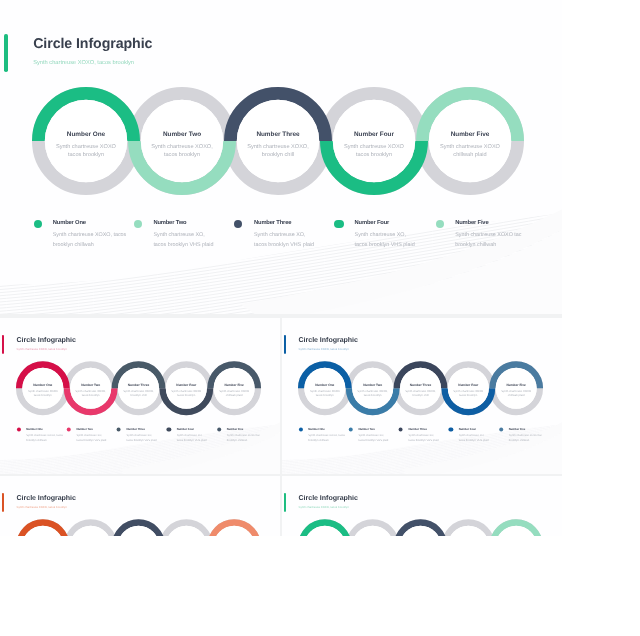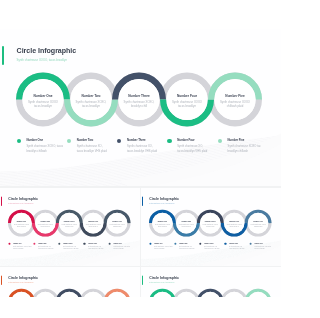--- a/index.html
+++ b/index.html
@@ -1,18 +1,18 @@
 <!DOCTYPE html>
 <html><head>
 <meta charset="utf-8">
 <style>
   html,body{margin:0;padding:0;background:#ffffff;}
   body{width:281px;height:318px;overflow:hidden;
        font-family:"Liberation Sans",sans-serif;}
-  .page{position:relative;width:281px;height:268px;background:#e9ebed;overflow:hidden;margin-top:29px;}
+  .page{position:relative;width:281px;height:268px;background:#e9ebed;overflow:hidden;}
   .slide{position:absolute;background:#fdfdfe;overflow:hidden;}
   .slide-inner{position:absolute;left:0;top:0;width:281px;height:158px;transform-origin:0 0;}
   .sv{position:absolute;left:0;top:0;}
   .deco{position:absolute;left:0;top:0;}
   .accent-bar{position:absolute;left:1.9px;top:17.2px;width:1.8px;height:18.6px;border-radius:0.9px;}
   .slide-title{position:absolute;left:16.6px;top:18.7px;font-size:7.1px;font-weight:bold;
                color:#39404e;letter-spacing:-0.04px;line-height:7.2px;white-space:nowrap;}
   .slide-subtitle{position:absolute;left:16.6px;top:29.9px;font-size:2.85px;font-weight:normal;
                   line-height:3.2px;white-space:nowrap;}
   .ring-label{position:absolute;text-align:center;font-size:3.2px;font-weight:bold;color:#3b4252;

